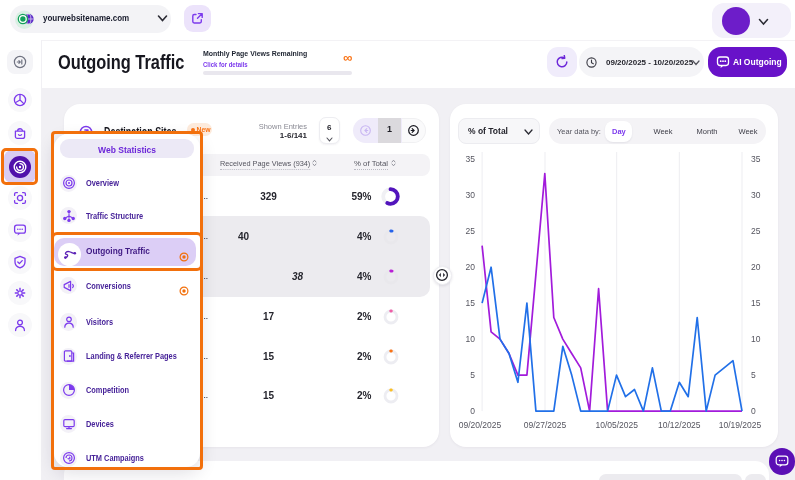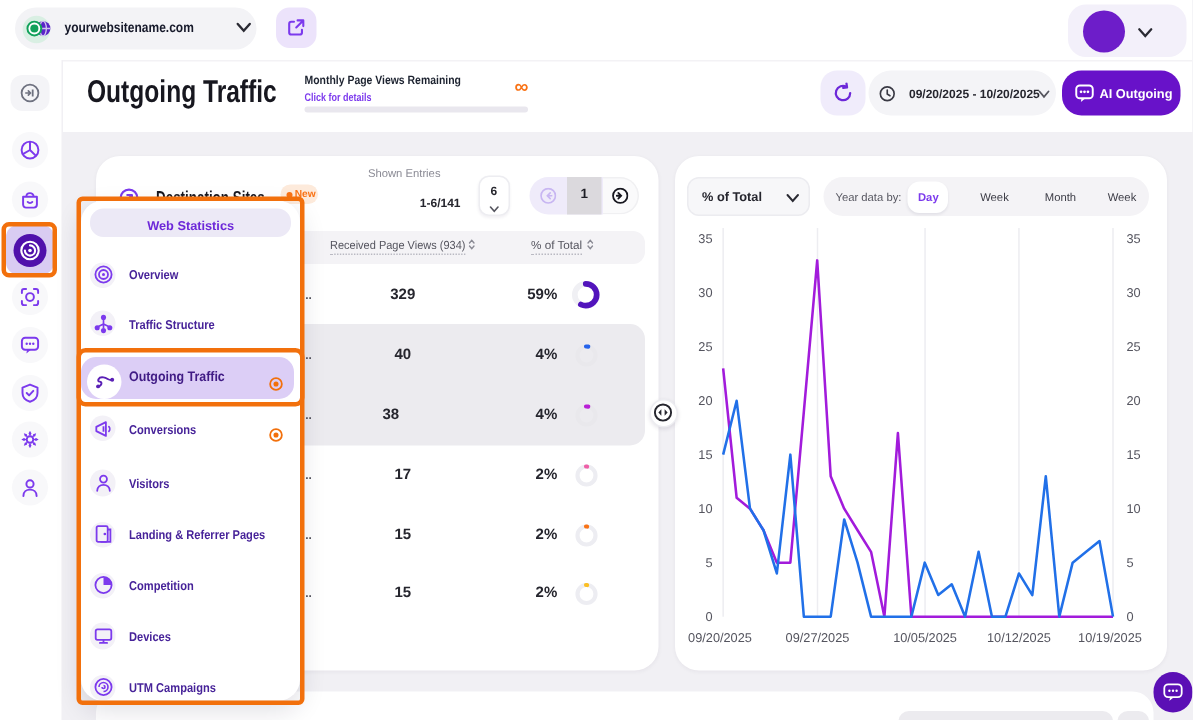--- a/index.html
+++ b/index.html
@@ -79,21 +79,21 @@
 <div class="abs" style="left:64px;top:103.5px;width:375.3px;height:343.5px;background:#fff;border-radius:16px;box-shadow:0 1px 3px rgba(30,20,60,.05);"></div>
 
 <div class="abs" style="left:79px;top:125px;width:14px;height:14px;"><svg width="14" height="14" viewBox="0 0 14 14">
       <circle cx="7" cy="7" r="5.6" fill="none" stroke="#7c3aed" stroke-width="1.5"></circle>
       <path d="M4.5 9.5 L9 5 M9 5 H5.8 M9 5 V8.2" stroke="#7c3aed" stroke-width="1.3" fill="none" stroke-linecap="round"></path>
     </svg></div>
 <div class="abs" style="left:104px;top:124.5px;font-size:12.5px;font-weight:700;color:#17171f;transform:scaleX(0.715);transform-origin:left top;white-space:nowrap;">Destination Sites</div>
 <div class="abs" style="left:187px;top:123px;width:25px;height:13px;background:#fdeadb;border-radius:7px;"></div>
 <div class="abs" style="left:190.5px;top:127.5px;width:4px;height:4px;border-radius:50%;background:#f97316;"></div>
 <div class="abs" style="left:196.5px;top:126px;font-size:6.8px;font-weight:700;color:#f97316;">New</div>
-<div class="abs" style="left:232px;top:111px;width:75px;text-align:center;font-size:7.5px;color:#8a8a94;">Shown Entries</div>
+<div class="abs" style="left:232px;top:122px;width:75px;text-align:right;font-size:7.5px;color:#8a8a94;">Shown Entries</div>
 <div class="abs" style="left:232px;top:131px;width:75px;text-align:right;font-size:8px;font-weight:700;color:#26262e;">1-6/141</div>
 <div class="abs" style="left:319px;top:117px;width:20.5px;height:27px;background:#fff;border:1px solid #ededf1;border-radius:7px;box-shadow:0 1px 2px rgba(30,20,60,.06);"></div>
 <div class="abs" style="left:319px;top:123px;width:20.5px;text-align:center;font-size:8px;font-weight:700;color:#26262e;">6</div>
 <svg class="abs" style="left:326px;top:136.5px;" width="7" height="5" viewBox="0 0 7 5">
     <path d="M1 1 L3.5 3.8 L6 1" fill="none" stroke="#55555e" stroke-width="1.1" stroke-linecap="round"></path>
   </svg>
 
 <div class="abs" style="left:352.6px;top:117.7px;width:49px;height:25.7px;background:#efebfa;border-radius:13px 0 0 13px;"></div>
 <div class="abs" style="left:377.7px;top:117.7px;width:23.8px;height:25.7px;background:#dbd9dd;"></div>
 <div class="abs" style="left:401.5px;top:117.7px;width:24px;height:25.7px;background:#fafafb;border-radius:0 13px 13px 0;border:1px solid #f0f0f2;border-left:none;"></div>
@@ -262,28 +262,28 @@
       <path d="M2.6 12.6 C2.6 9.8 4.6 8.4 7 8.4 C9.4 8.4 11.4 9.8 11.4 12.6" fill="none" stroke="#7c3aed" stroke-width="1.3" stroke-linecap="round"></path>
     </svg></div>
 <div class="abs" style="left: 203.5px; top: 191.7px; font-size: 8px; font-weight: 700; color: rgb(85, 85, 95);">..</div>
 <div class="abs" style="left: 238px; top: 190.7px; width: 61px; text-align: center; font-size: 10px; font-weight: 700; color: rgb(38, 38, 46);">329</div>
 <div class="abs" style="left: 321.5px; top: 190.7px; width: 50px; text-align: right; font-size: 10px; font-weight: 700; color: rgb(38, 38, 46);">59%</div>
 <div class="abs" style="left: 379.2px; top: 185.2px; width: 23px; height: 23px;"><svg width="23" height="23">
       <circle cx="11.5" cy="11.5" r="7.3" fill="none" stroke="#f0f0f4" stroke-width="3.8"></circle>
       <circle cx="11.5" cy="11.5" r="7.3" fill="none" stroke="#5214bc" stroke-width="3.8" stroke-dasharray="26.144334063174256 19.72291867923672" transform="rotate(-90 11.5 11.5)" stroke-linecap="round"></circle>
     </svg></div>
 <div class="abs" style="left: 203.5px; top: 232.3px; font-size: 8px; font-weight: 700; color: rgb(85, 85, 95);">..</div>
-<div class="abs" style="left: 238px; top: 231.3px; width: 61px; text-align: center; font-size: 10px; font-weight: 700; color: rgb(38, 38, 46);">40</div>
+<div class="abs" style="left: 238px; top: 231.3px; width: 61px; text-align: left; font-size: 10px; font-weight: 700; color: rgb(38, 38, 46);">40</div>
 <div class="abs" style="left: 321.5px; top: 231.3px; width: 50px; text-align: right; font-size: 10px; font-weight: 700; color: rgb(38, 38, 46);">4%</div>
 <div class="abs" style="left: 381.7px; top: 228.3px; width: 18px; height: 18px;"><svg width="18" height="18">
       <circle cx="9" cy="9" r="6" fill="none" stroke="#e9e8ec" stroke-width="2.8"></circle>
       <circle cx="9" cy="9" r="6" fill="none" stroke="#2563eb" stroke-width="2.8" stroke-dasharray="1.5079644737231008 36.19114736935442" transform="rotate(-93 9 9)" stroke-linecap="round"></circle>
     </svg></div>
 <div class="abs" style="left: 203.5px; top: 272.2px; font-size: 8px; font-weight: 700; color: rgb(85, 85, 95);">..</div>
-<div class="abs" style="left: 230px; top: 271.2px; width: 61px; text-align: center; font-size: 10px; font-weight: 700; color: rgb(38, 38, 46);">38</div>
+<div class="abs" style="left: 242px; top: 271.2px; width: 61px; text-align: right; font-size: 10px; font-weight: 700; color: rgb(38, 38, 46); font-style: italic;">38</div>
 <div class="abs" style="left: 321.5px; top: 271.2px; width: 50px; text-align: right; font-size: 10px; font-weight: 700; color: rgb(38, 38, 46);">4%</div>
 <div class="abs" style="left: 381.7px; top: 268.2px; width: 18px; height: 18px;"><svg width="18" height="18">
       <circle cx="9" cy="9" r="6" fill="none" stroke="#e9e8ec" stroke-width="2.8"></circle>
       <circle cx="9" cy="9" r="6" fill="none" stroke="#b91fd6" stroke-width="2.8" stroke-dasharray="1.5079644737231008 36.19114736935442" transform="rotate(-93 9 9)" stroke-linecap="round"></circle>
     </svg></div>
 <div class="abs" style="left: 203.5px; top: 312.1px; font-size: 8px; font-weight: 700; color: rgb(85, 85, 95);">..</div>
 <div class="abs" style="left: 238px; top: 311.1px; width: 61px; text-align: center; font-size: 10px; font-weight: 700; color: rgb(38, 38, 46);">17</div>
 <div class="abs" style="left: 321.5px; top: 311.1px; width: 50px; text-align: right; font-size: 10px; font-weight: 700; color: rgb(38, 38, 46);">2%</div>
 <div class="abs" style="left: 381.7px; top: 308.1px; width: 18px; height: 18px;"><svg width="18" height="18">
       <circle cx="9" cy="9" r="6" fill="none" stroke="#ededf2" stroke-width="2.8"></circle>

